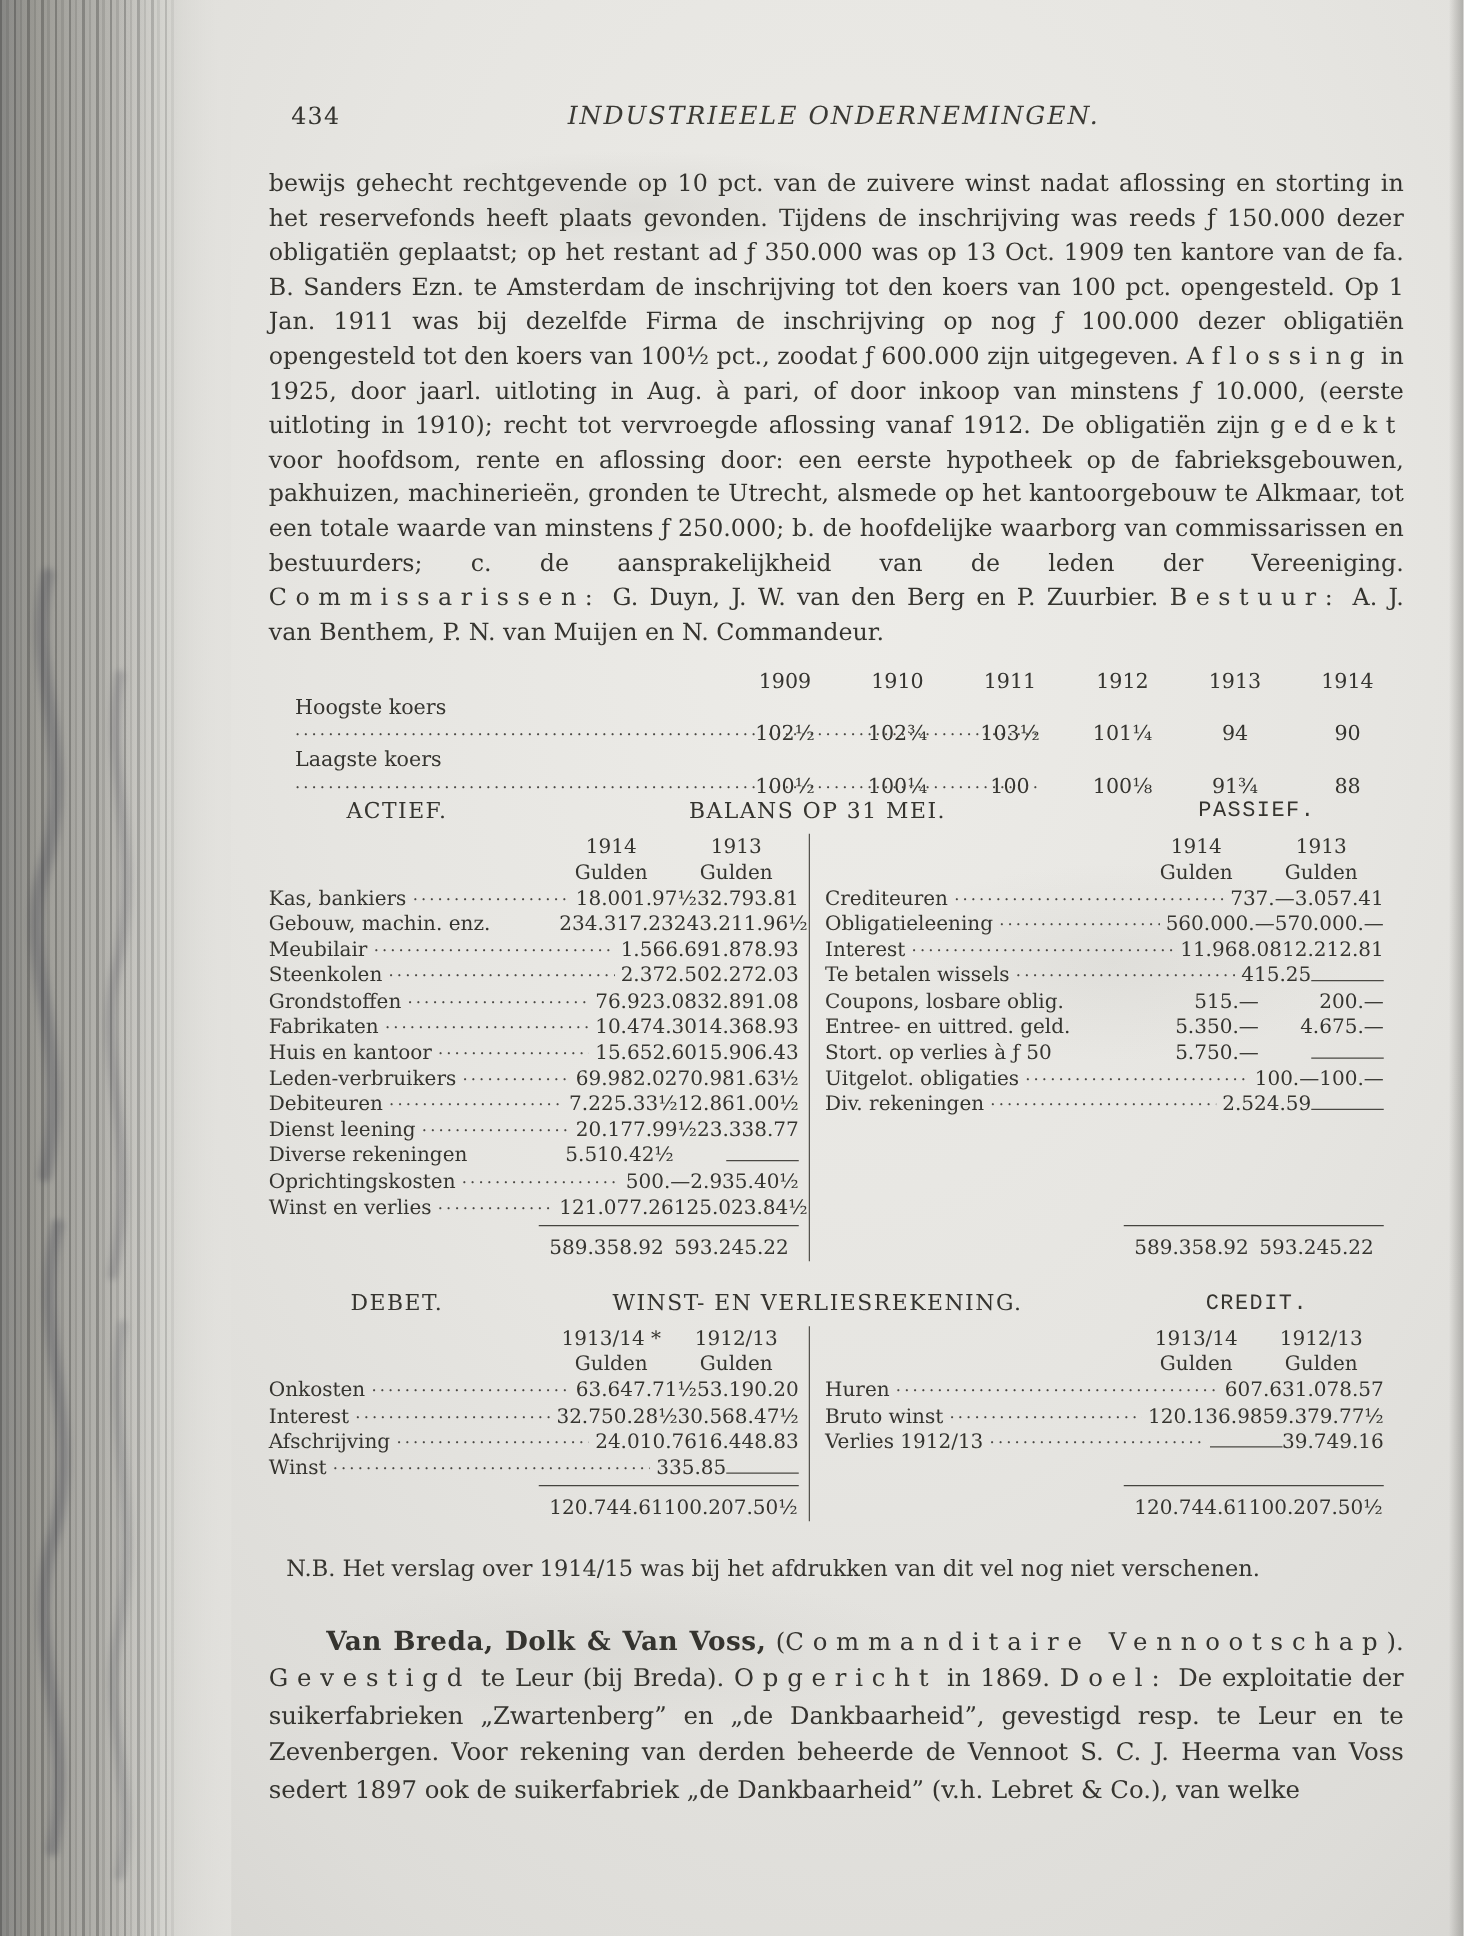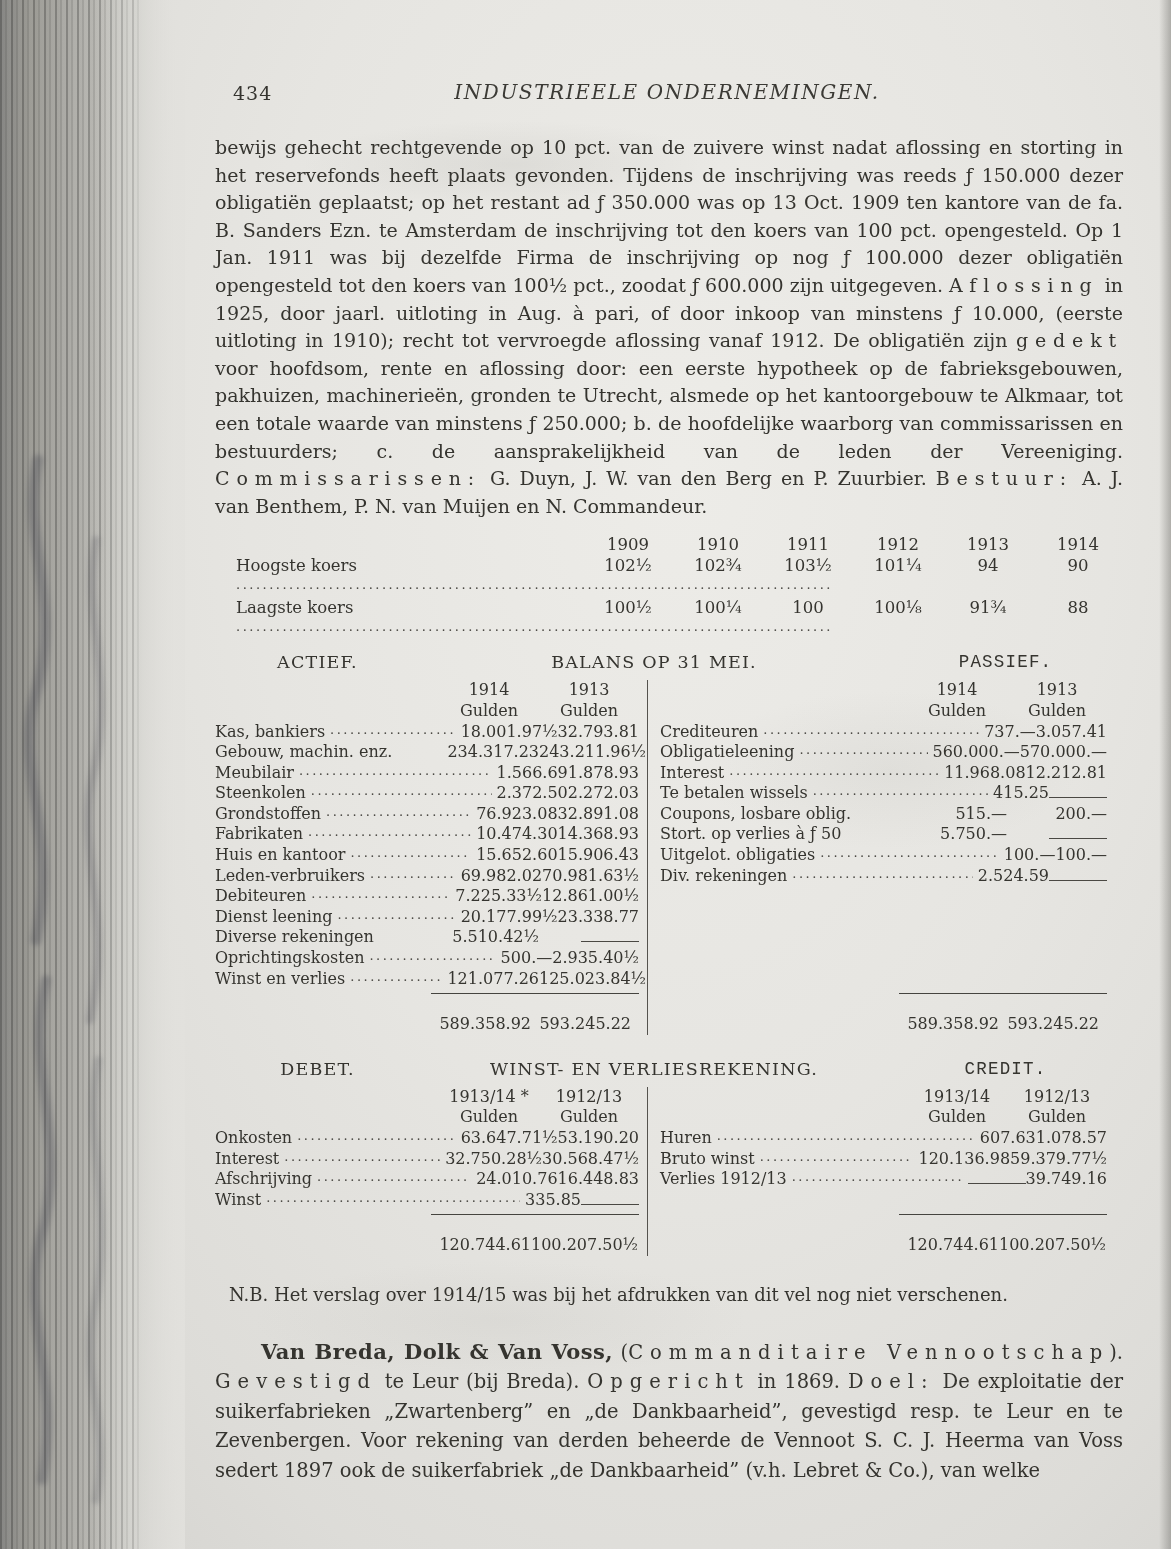--- a/index.html
+++ b/index.html
@@ -50,45 +50,45 @@
   }
   .para{margin:0;text-align:justify;}
   .intro{margin-top:24px;font-size:19px;line-height:27.6px;}
   .seg-spaced{letter-spacing:.36em;}
   .seg-bold{font-weight:700;font-size:1.08em;letter-spacing:.4px;}
   .nb{margin-top:26px;font-size:18px;line-height:25px;text-indent:14px;}
   .company{margin-top:30px;font-size:19.5px;line-height:29.4px;text-indent:46px;}
 
   
   .quotes{margin-top:14px;font-size:16.5px;line-height:21px;}
-  .q-row{display:flex;align-items:flex-start;}
+  .q-row{display:flex;align-items:flex-end;}
   .q-stub{display:flex;width:368px;align-items:baseline;padding-left:16px;box-sizing:border-box;flex-direction:column;}
   .q-cell{width:90px;text-align:center;white-space:nowrap;}
 
   
-  .finsec{margin-top:13px;}
+  .finsec{margin-top:0;}
   .triple-head{display:flex;font-size:17.5px;letter-spacing:1.2px;margin-bottom:8px;}
   .triple-head .lh{width:205px;text-align:center;}
   .triple-head .mh{flex:1;text-align:center;}
   .triple-head .rh{width:235px;text-align:center;font-family:Liberation Mono, monospace;}
   .fin-body{display:flex;align-items:stretch;}
   .half{box-sizing:border-box;display:flex;flex-direction:column;font-size:16px;line-height:20.6px;}
   .half.lhalf{width:432px;padding-right:8px;}
   .half.rhalf{width:476px;border-left:1px solid #55534e;padding-left:12px;padding-right:16px;}
   .col-heads{display:flex;justify-content:flex-end;}
   .fin-col-head{width:100px;text-align:center;}
   .fin-row{display:flex;align-items:flex-start;}
   .fin-label{white-space:nowrap;}
   .leader{flex:1 1 auto;overflow:hidden;white-space:nowrap;letter-spacing:2.5px;font-size:13px;color:#4a4843;margin:0 5px;position:relative;top:-2px;}
   .leader::after{content:"..........................................................................................";}
   .gap{flex:1 1 auto;}
   .fin-val{width:100px;text-align:right;white-space:nowrap;}
   .dashline{display:inline-block;width:58px;border-bottom:1.6px solid #4a4843;height:10px;}
   .totals{display:flex;justify-content:flex-end;margin-top:auto;padding-top:4px;}
-  .totals-line{display:flex;border-top:1.7px solid #45443f;padding-top:20px;width:208px;}
+  .totals-line{display:flex;border-top:1.7px solid #45443f;padding-top:7px;width:208px;}
   .fin-row,.col-heads{flex:0 0 auto;}
 </style>
 </head>
 <body>
 
 <div class="page">
 
   <div class="book-edge">
     <div class="edge-stripes"></div>
     <svg class="edge-marks" width="150" height="1100" viewBox="0 0 150 1100">
@@ -285,20 +285,26 @@
               <span class="fin-val">415.25</span>
               <span class="fin-val"><span class="dashline"></span></span>
             </div>
             <div class="fin-row">
               <span class="fin-label">Coupons, losbare oblig.</span>
               <span class="gap"></span>
               <span class="fin-val">515.—</span>
               <span class="fin-val">200.—</span>
             </div>
             <div class="fin-row">
+              <span class="fin-label">Entree- en uittred. geld.</span>
+              <span class="gap"></span>
+              <span class="fin-val">5.350.—</span>
+              <span class="fin-val">4.675.—</span>
+            </div>
+            <div class="fin-row">
               <span class="fin-label">Stort. op verlies à ƒ 50</span>
               <span class="gap"></span>
               <span class="fin-val">5.750.—</span>
               <span class="fin-val"><span class="dashline"></span></span>
             </div>
             <div class="fin-row">
               <span class="fin-label">Uitgelot. obligaties</span>
               <span class="leader"></span>
               <span class="fin-val">100.—</span>
               <span class="fin-val">100.—</span>

